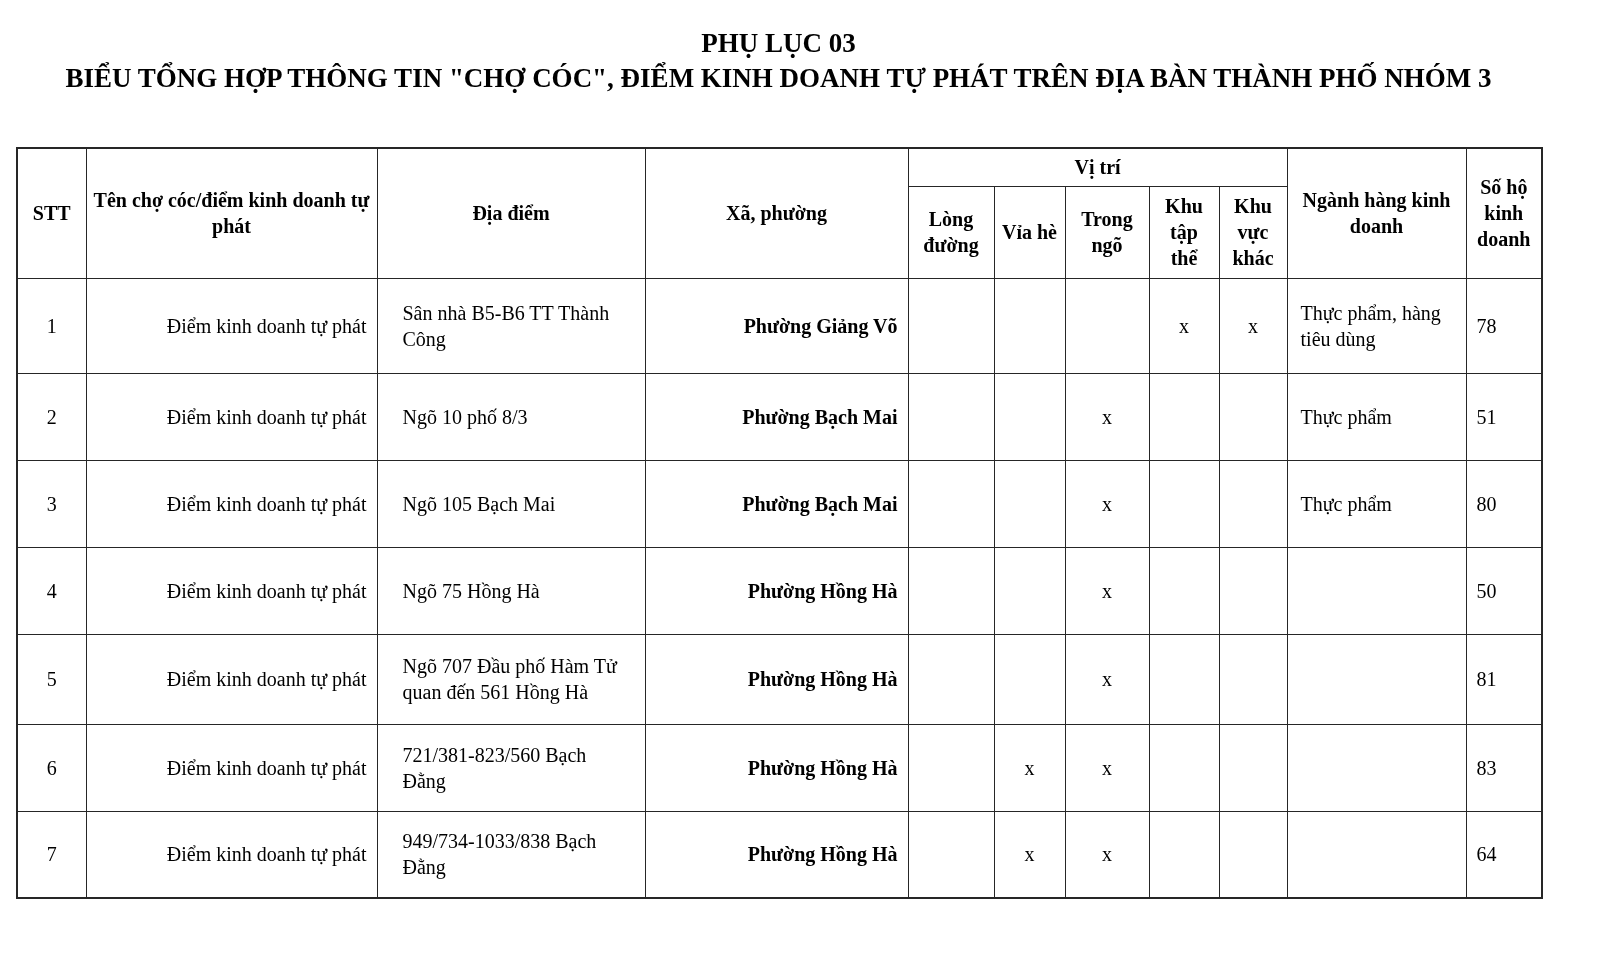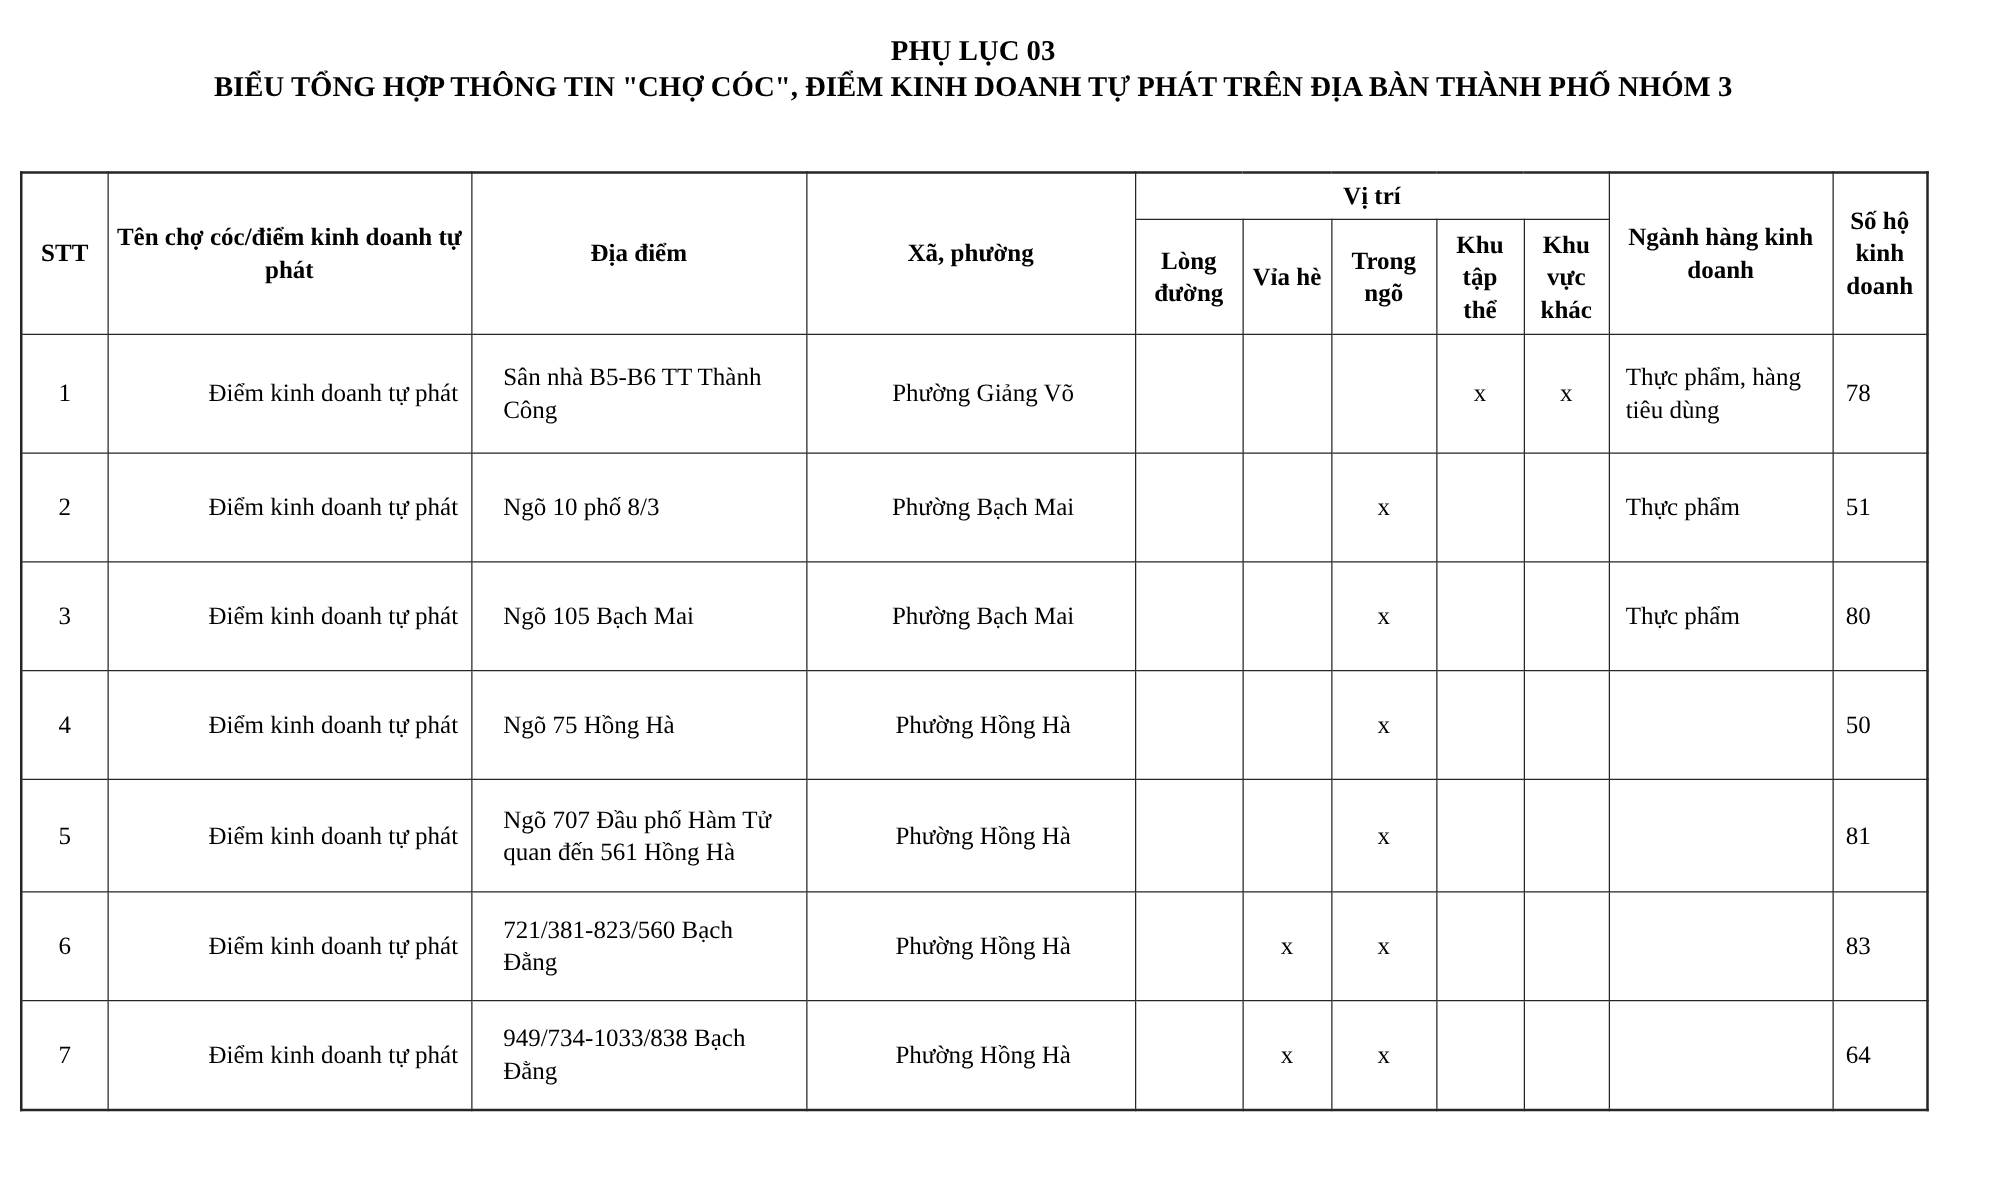--- a/index.html
+++ b/index.html
@@ -14,21 +14,21 @@
     width: 1602px;
     height: 956px;
     background: #ffffff;
     overflow: hidden;
   }
   .title-block {
     width: 1525px;
     margin: 26px 0 0 16px;
     text-align: center;
     font-weight: bold;
-    font-size: 23px;
+    font-size: 27px;
     line-height: 1.28;
   }
   .title-block div { white-space: nowrap; }
   table.doc-table {
     border-collapse: collapse;
     table-layout: fixed;
     margin: 52px 0 0 16px;
     width: 1525px;
     border: 2px solid #262626;
     font-size: 20px;
@@ -47,21 +47,21 @@
     margin-left: 30px;
   }
   .doc-table thead tr.group-row { height: 38px; }
   .doc-table thead tr.sub-row { height: 92px; }
   tbody tr { height: 87px; }
   tbody tr:nth-child(1) { height: 95px; }
   tbody tr:nth-child(5) { height: 90px; }
   td.c-stt { text-align: center; }
   td.c-name { text-align: right; padding-left: 13px; }
   td.c-address { text-align: left; padding-left: 25px; }
-  td.c-ward { text-align: center; font-weight: normal; padding-left: 30px; }
+  td.c-ward { text-align: right; font-weight: bold; padding-left: 30px; }
   td.c-x { text-align: center; }
   td.c-industry { text-align: left; padding-left: 13px; }
   td.c-households { text-align: left; }
 </style>
 </head>
 <body>
 
 <div class="page">
 
   <div class="title-block">

